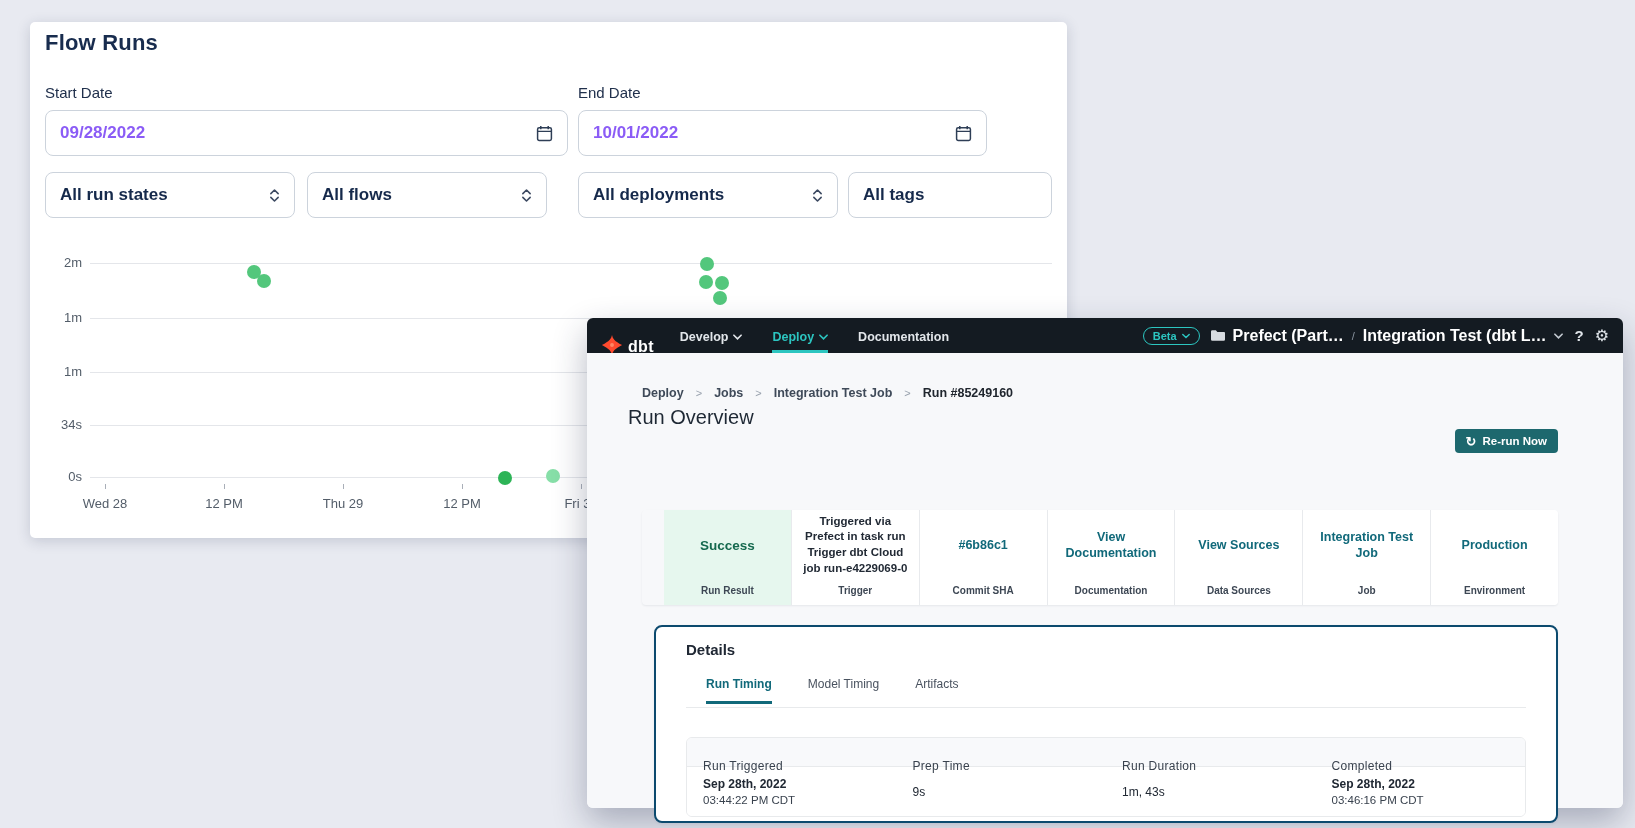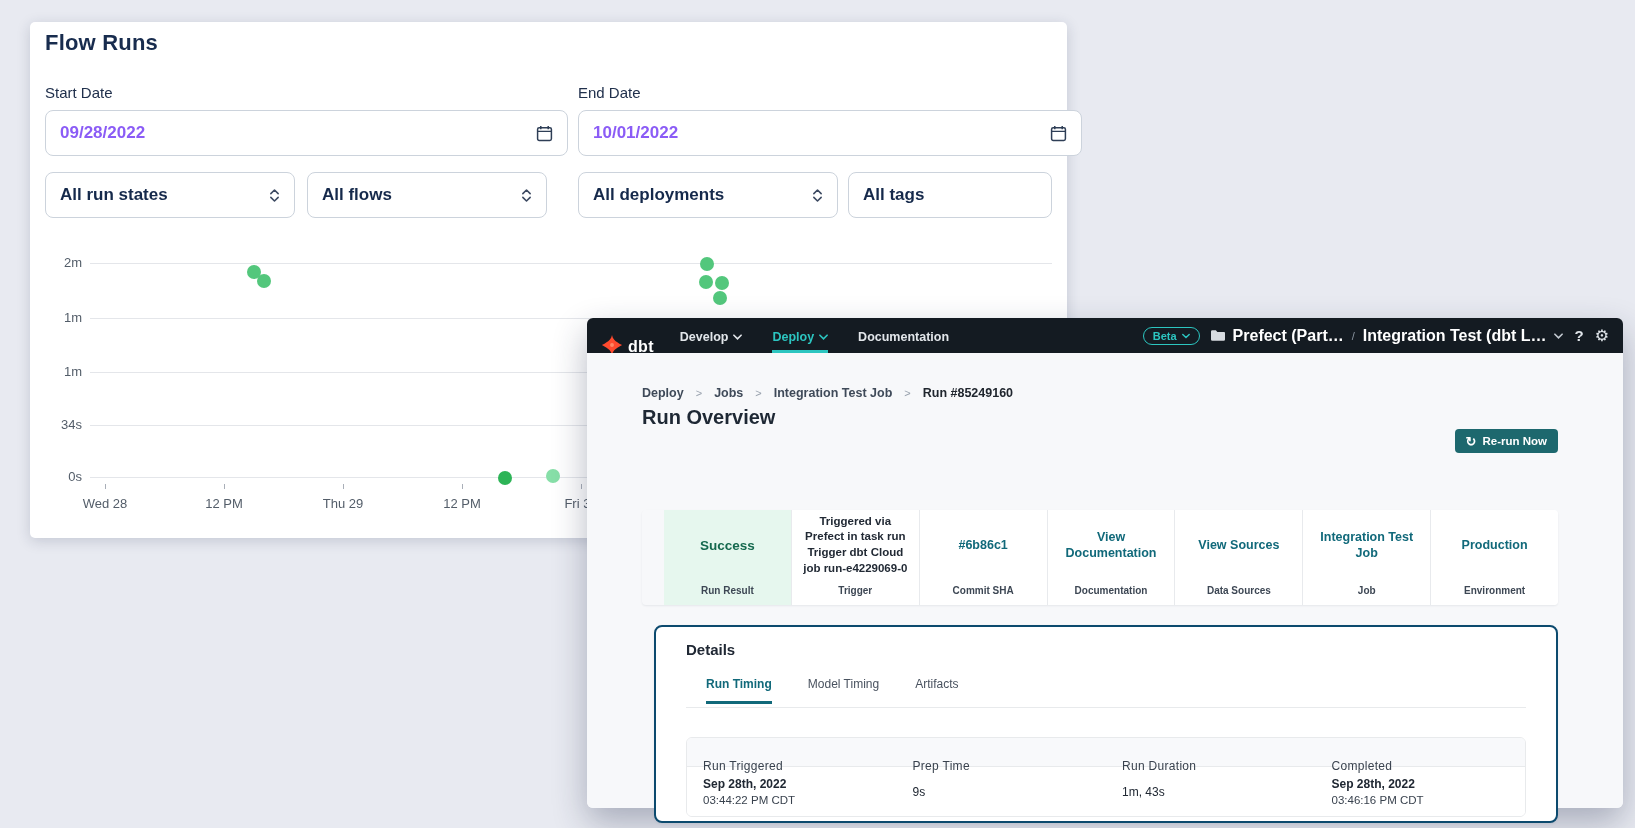--- a/index.html
+++ b/index.html
@@ -6,21 +6,21 @@
   .stage{position:relative;width:1635px;height:828px;overflow:hidden;background:#e8eaf1;}
 
   
   .prefect-window{position:absolute;left:30px;top:22px;width:1037px;height:516px;background:#fff;
     border-radius:5px;box-shadow:0 3px 14px rgba(35,45,75,.18);}
   .pf-title{position:absolute;left:15px;top:8px;margin:0;font-size:22px;font-weight:700;color:#182c4e;letter-spacing:.2px;}
   .pf-label{position:absolute;top:62px;font-size:15px;color:#20304c;font-weight:500;}
   .pf-label.start{left:15px}.pf-label.end{left:548px}
   .text-input{position:absolute;top:88px;height:46px;box-sizing:border-box;border:1px solid #ccd3dc;border-radius:8px;
     background:#fff;display:flex;align-items:center;justify-content:space-between;padding:0 14px;cursor:text;}
-  .text-input.start{left:15px;width:523px}.text-input.end{left:548px;width:504px}
+  .text-input.start{left:15px;width:523px}.text-input.end{left:548px;width:409px}
   .ti-value{font-size:17px;font-weight:600;color:#8b5cf6;}
   .select-row .select{position:absolute;top:150px;height:46px;box-sizing:border-box;border:1px solid #ccd3dc;border-radius:8px;
     background:#fff;display:flex;align-items:center;justify-content:space-between;padding:0 14px;cursor:pointer;color:#15294b;}
   .select:nth-child(1){left:15px;width:250px}
   .select:nth-child(2){left:277px;width:240px}
   .select:nth-child(3){left:548px;width:260px}
   .select:nth-child(4){left:818px;width:204px}
   .sel-label{font-size:17px;font-weight:600;color:#15294b;}
   .updown{color:#3c4961;display:flex;}
 
@@ -51,21 +51,21 @@
   .acct-sep{font-size:11px;color:#8b95a1;}
   .nav-ico{color:#dfe4e9;display:flex;align-items:center;cursor:pointer;}
   .help{font-size:15px;font-weight:700;color:#dfe4e9;cursor:pointer;}
   .gear{font-size:16px;color:#dfe4e9;cursor:pointer;line-height:1;}
 
   .content{position:absolute;left:0;right:0;top:35px;bottom:0;background:#f7f8fa;border-radius:0 0 6px 6px;}
   .breadcrumb{position:absolute;left:55px;top:33px;display:flex;align-items:center;gap:12px;font-size:12.5px;}
   .crumb{color:#3f4a59;font-weight:600;cursor:pointer;}
   .crumb.current{color:#20262e;font-weight:700;cursor:default;}
   .crumb-sep{color:#98a1ad;font-size:11px;}
-  .page-title{position:absolute;left:55px;top:53px;margin:0;font-size:20px;font-weight:700;color:#1e2834;}
+  .page-title{position:absolute;left:41px;top:53px;margin:0;font-size:20px;font-weight:400;color:#1e2834;}
   .rerun-btn{position:absolute;right:65px;top:76px;height:24px;display:flex;align-items:center;gap:6px;
     background:#1d686e;color:#fff;border:none;border-radius:4px;padding:0 11px;font-size:11.5px;font-weight:600;
     font-family:"Liberation Sans",sans-serif;cursor:pointer;}
   .rerun-ico{font-size:13px;font-weight:700;line-height:1;}
 
   .cards-row{position:absolute;left:55px;right:65px;top:157px;height:95px;display:flex;border-radius:4px;
     box-shadow:0 1px 2px rgba(25,35,60,.08);overflow:hidden;}
   .card{flex:1;position:relative;background:#fff;border-left:1px solid #e8eaed;}
   .card:first-child{border-left:none;}
   .card.success{background:#e6f7ee;margin-left:22px;}

